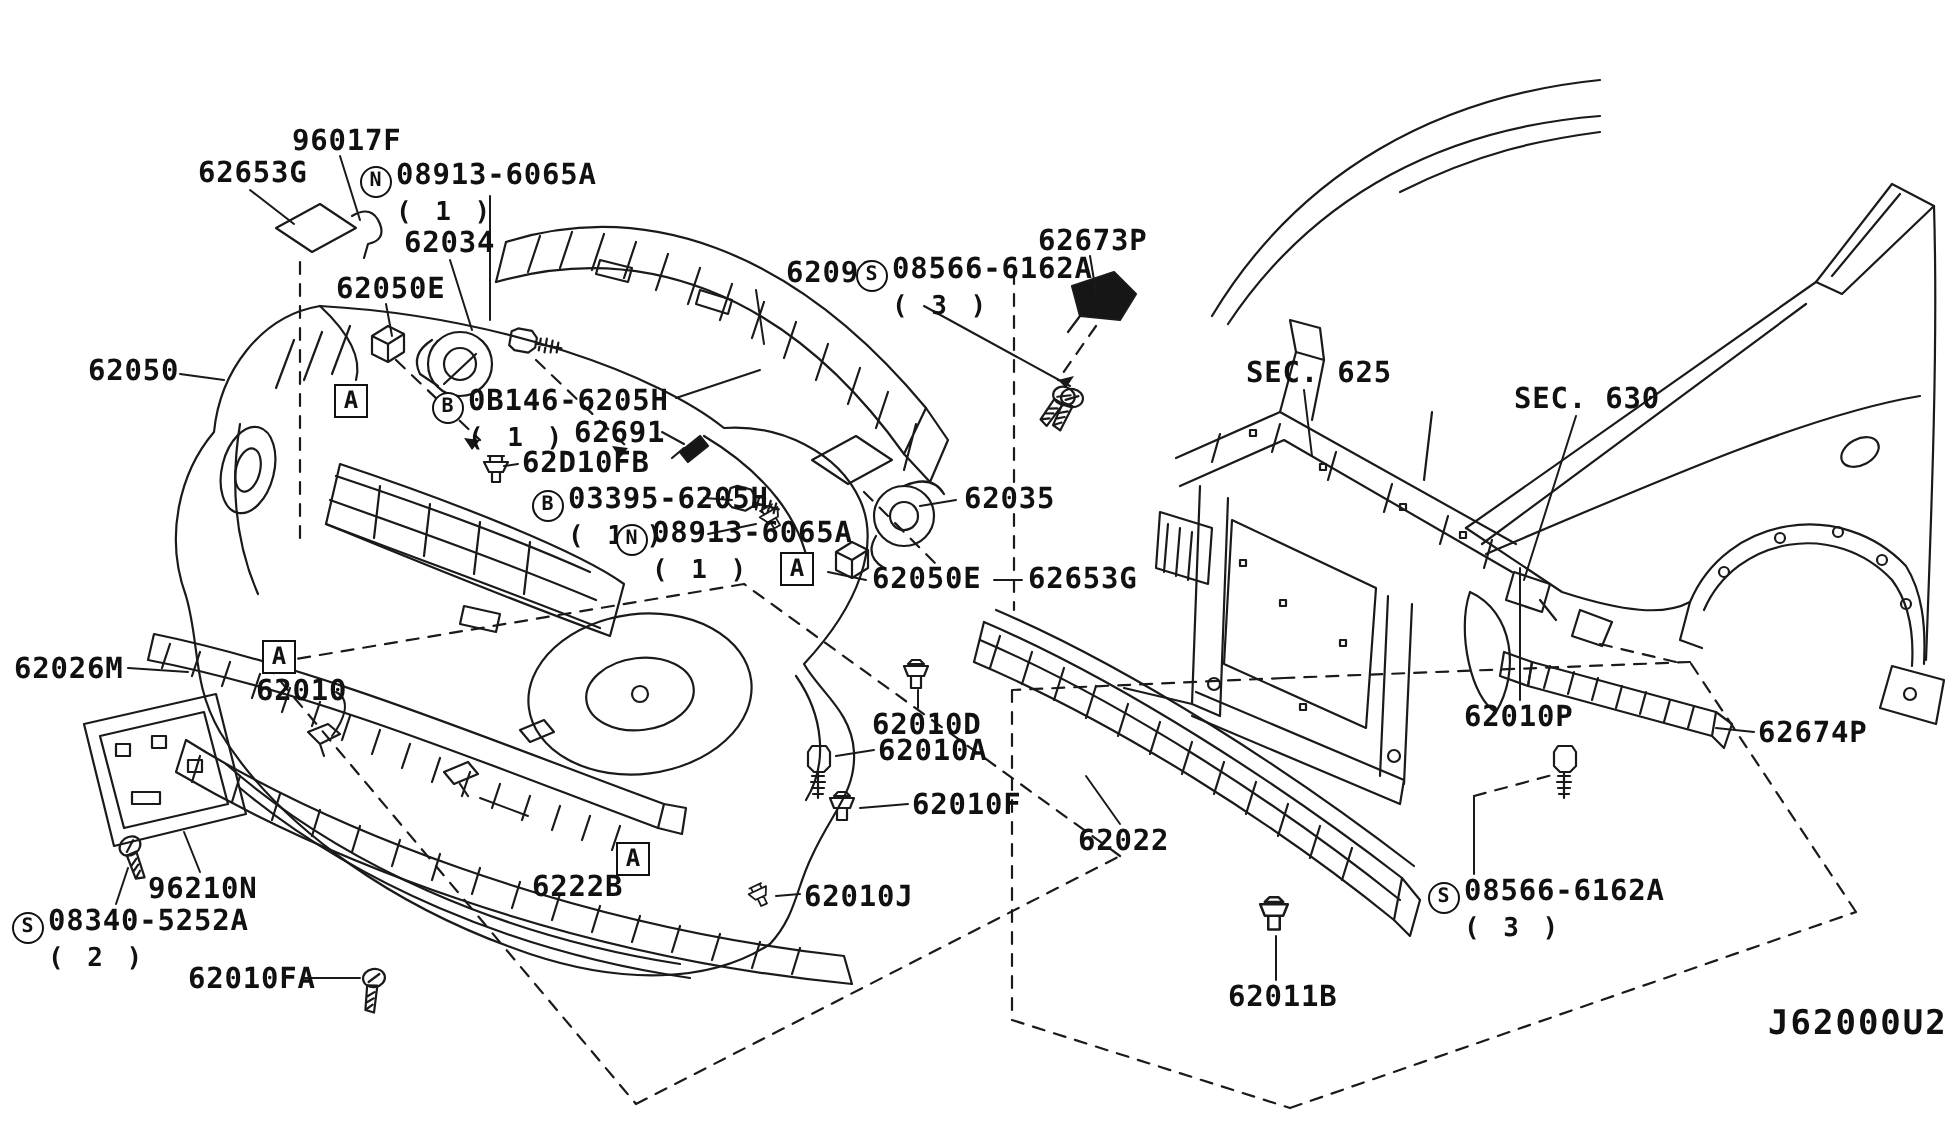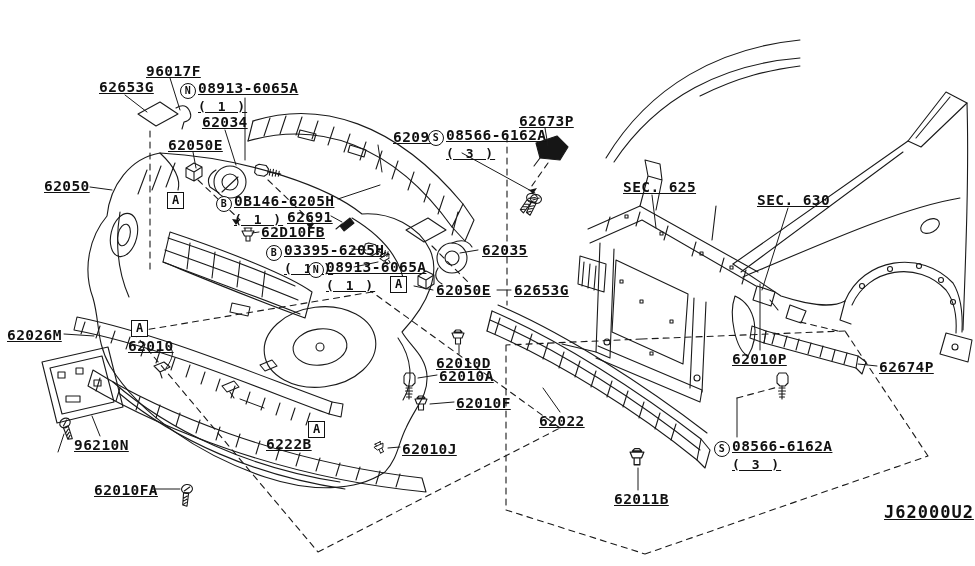--- a/index.html
+++ b/index.html
@@ -2,21 +2,21 @@
 <html><head>
 <meta charset="utf-8">
 <title>J62000U2</title>
 <style>
   html,body{margin:0;padding:0;background:#ffffff;}
   #stage{position:relative;width:975px;height:566px;background:#ffffff;overflow:hidden;
          font-family:"DejaVu Sans Mono",monospace;color:#111;}
   #art{position:absolute;left:0;top:0;}
   #labels{position:absolute;left:0;top:0;width:975px;height:566px;}
   .callout{position:absolute;font:700 14.5px "DejaVu Sans Mono",monospace;color:#111;
-           letter-spacing:.4px;white-space:nowrap;line-height:14px;text-decoration:underline;}
+           letter-spacing:.4px;white-space:nowrap;line-height:14px;}
   .callout .circ{display:inline-block;width:14px;height:14px;border:1.6px solid #111;border-radius:50%;
            font-size:10px;line-height:14px;text-align:center;vertical-align:-1px;margin-right:2px;
            background:#fff;}
   .callout .qty{margin-left:18px;font-size:13px;letter-spacing:2px;margin-top:1px;}
   .callout.code{font-size:17px;letter-spacing:1px;}
   .vmark{position:absolute;width:15px;height:15px;border:1.8px solid #111;background:#fff;
          font:700 12px "DejaVu Sans Mono",monospace;text-align:center;line-height:15px;color:#111;}
 </style>
 </head>
 <body>
@@ -273,20 +273,21 @@
       <div class="callout" style="left: 261px; top: 225px;"><span>62D10FB</span></div>
       <div class="callout" style="left: 266px; top: 243px;"><span class="circ">B</span><span>03395-6205H</span><div class="qty">( 1 )</div></div>
       <div class="callout" style="left: 308px; top: 260px;"><span class="circ">N</span><span>08913-6065A</span><div class="qty">( 1 )</div></div>
       <div class="callout" style="left: 482px; top: 243px;"><span>62035</span></div>
       <div class="callout" style="left: 436px; top: 283px;"><span>62050E</span></div>
       <div class="callout" style="left: 514px; top: 283px;"><span>62653G</span></div>
       <div class="callout" style="left: 7px; top: 328px;"><span>62026M</span></div>
       <div class="callout" style="left: 128px; top: 339px;"><span>62010</span></div>
       <div class="callout" style="left: 266px; top: 402px; margin-top: 35px;"><span>6222B</span></div>
       <div class="callout" style="left: 74px; top: 438px;"><span>96210N</span></div>
+      <div class="callout" style="left: 6px; top: 454px;"><span class="circ">S</span><span>08340-5252A</span><div class="qty">( 2 )</div></div>
       <div class="callout" style="left: 94px; top: 483px;"><span>62010FA</span></div>
       <div class="callout" style="left: 436px; top: 356px;"><span>62010D</span></div>
       <div class="callout" style="left: 439px; top: 369px;"><span>62010A</span></div>
       <div class="callout" style="left: 456px; top: 396px;"><span>62010F</span></div>
       <div class="callout" style="left: 402px; top: 442px;"><span>62010J</span></div>
       <div class="callout" style="left: 539px; top: 414px;"><span>62022</span></div>
       <div class="callout" style="left: 714px; top: 439px;"><span class="circ">S</span><span>08566-6162A</span><div class="qty">( 3 )</div></div>
       <div class="callout" style="left: 614px; top: 492px;"><span>62011B</span></div>
       <div class="callout" style="left: 732px; top: 352px;"><span>62010P</span></div>
       <div class="callout" style="left: 879px; top: 360px;"><span>62674P</span></div>

